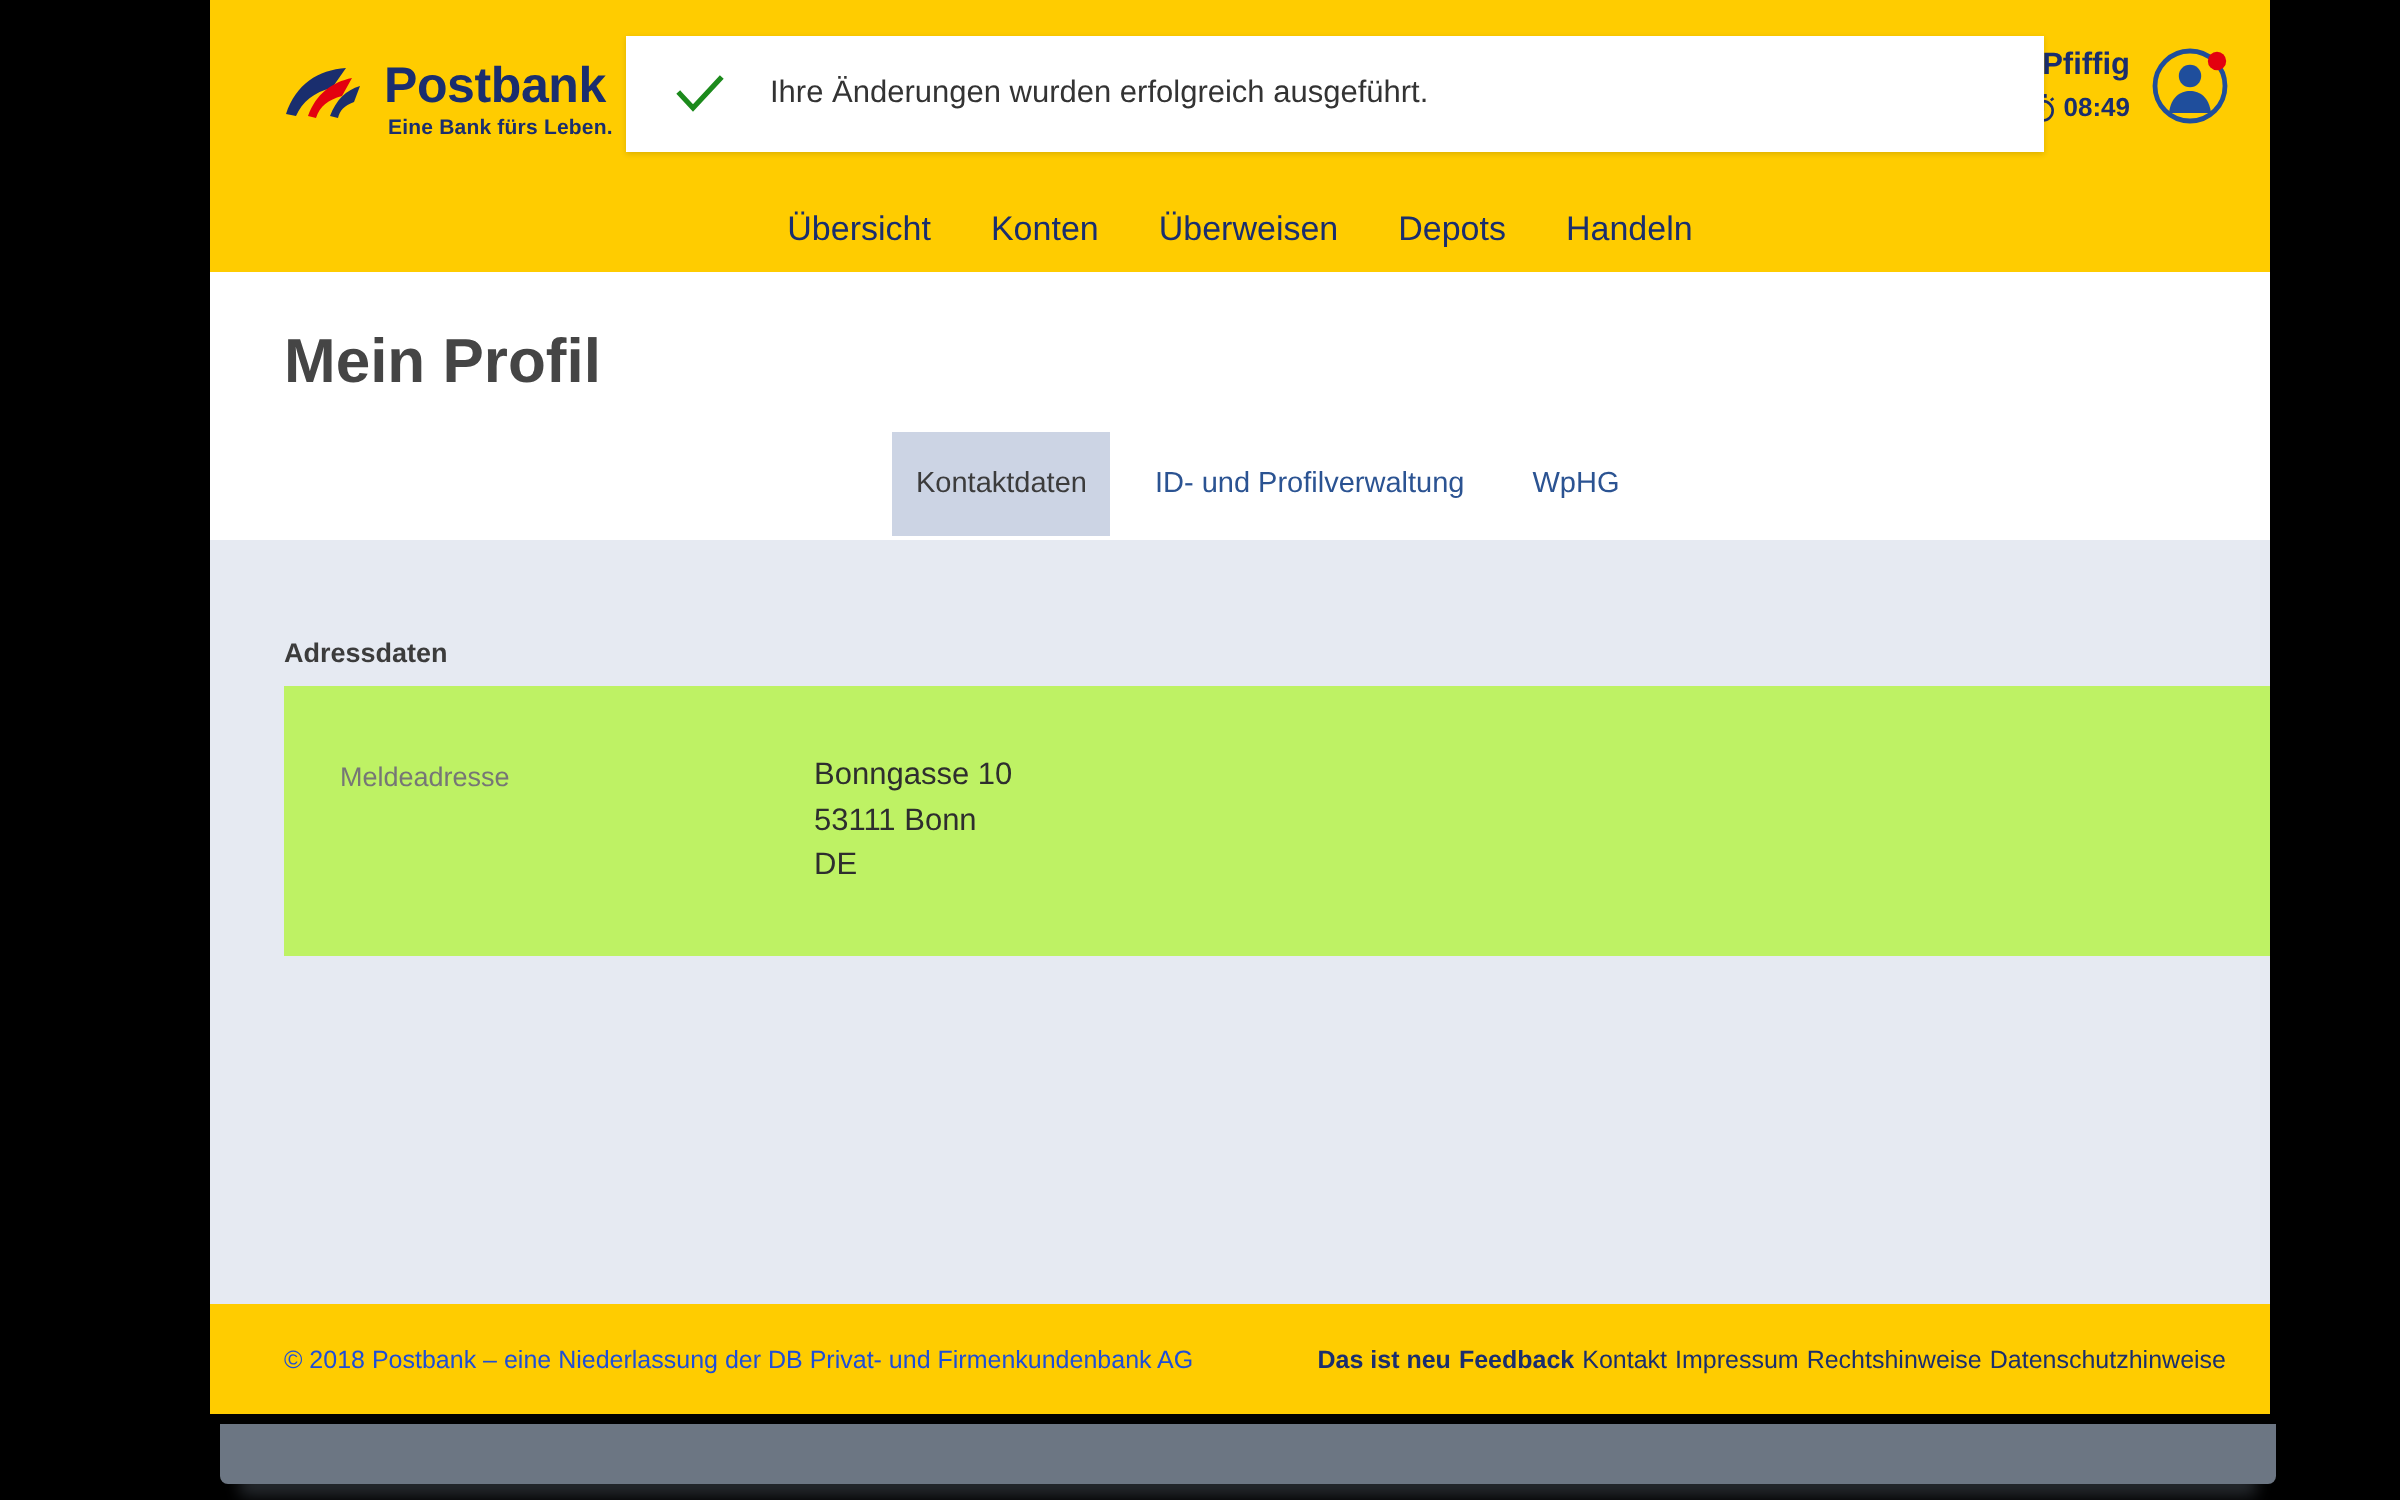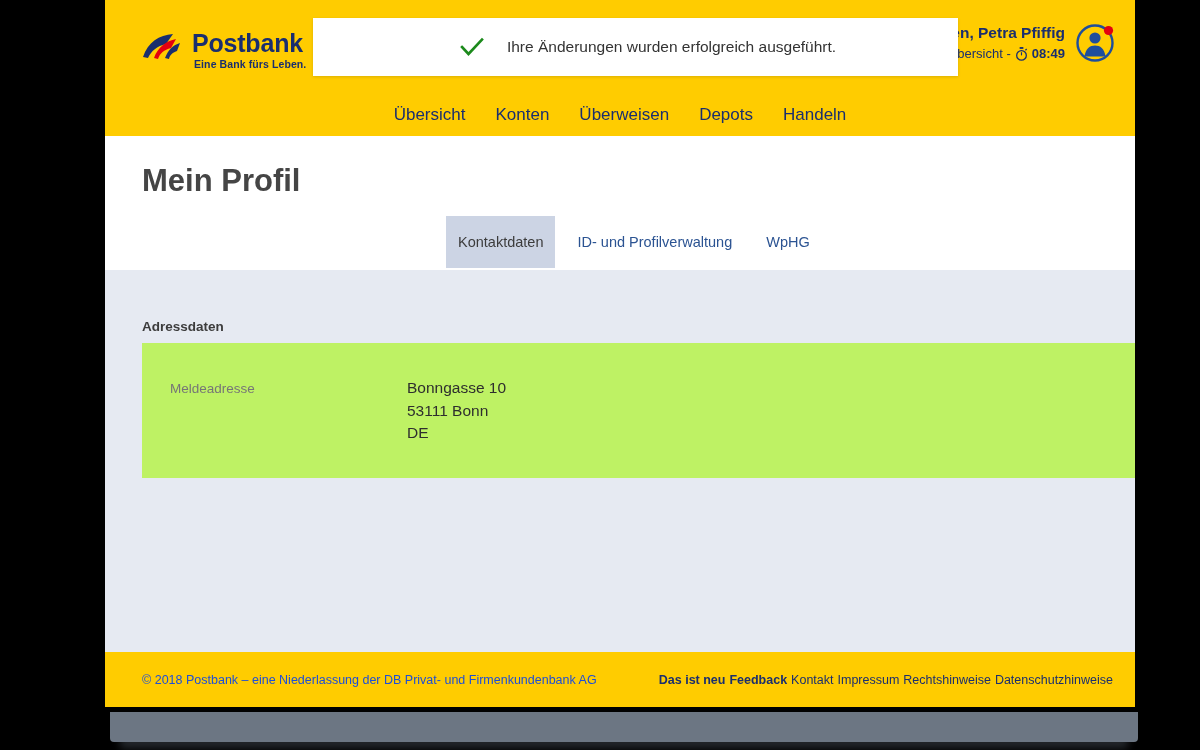--- a/index.html
+++ b/index.html
@@ -133,28 +133,27 @@
     color: #1a2e6e;
     cursor: pointer;
     white-space: nowrap;
   }
 
   
   .toast {
     position: absolute;
     left: 208px;
     top: 18px;
-    width: 645px;
+    width: 709px;
     height: 58px;
     background: #ffffff;
     display: flex;
     align-items: center;
     box-shadow: 0 1px 3px rgba(0,0,0,.14);
     z-index: 20;
-    justify-content: center;
   }
   .toast-check { width: 26px; height: 26px; margin-left: 24px; margin-right: 22px; }
   .toast-msg { font-size: 15.5px; color: #333333; }
 
   
   .title-area {
     background: #ffffff;
     height: 134px;
     position: relative;
   }

